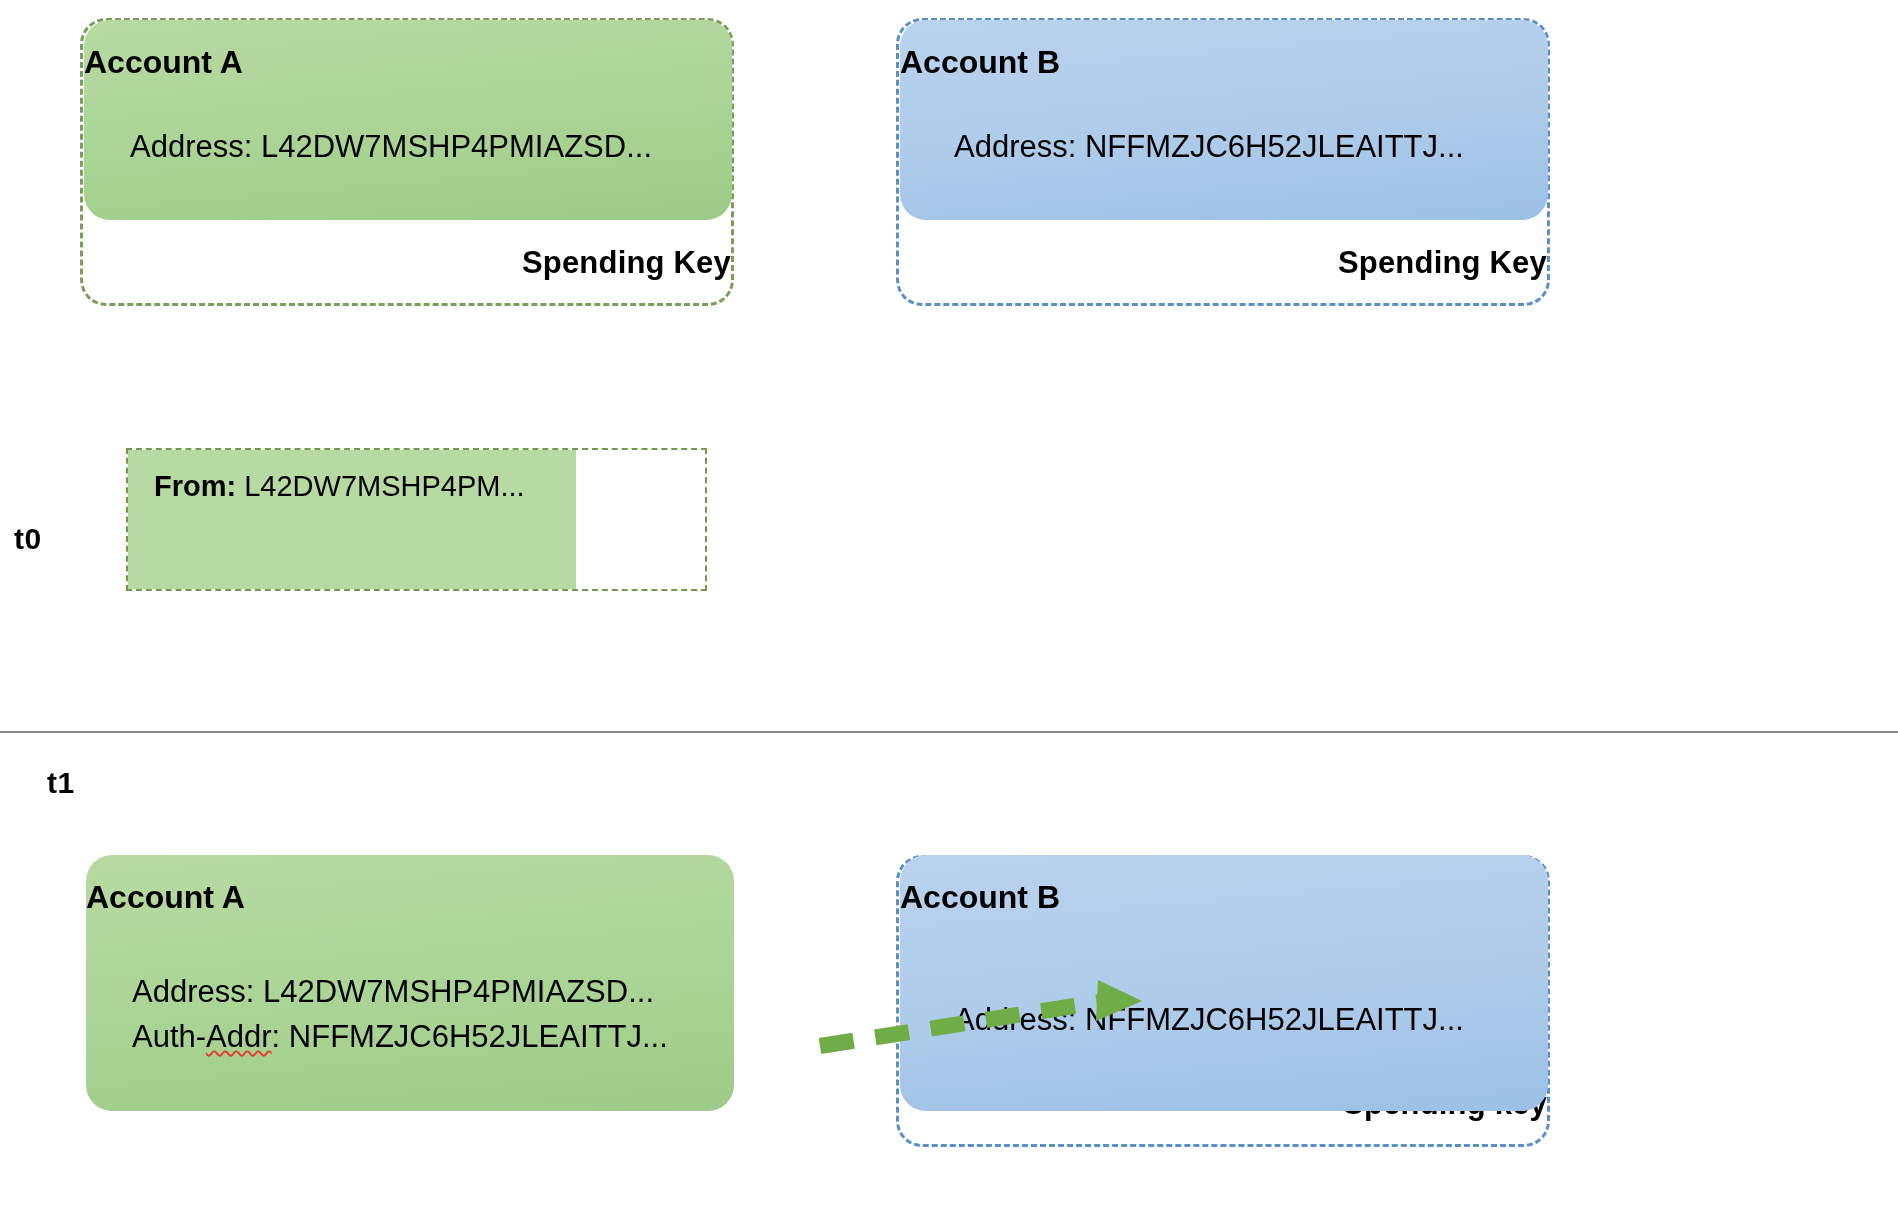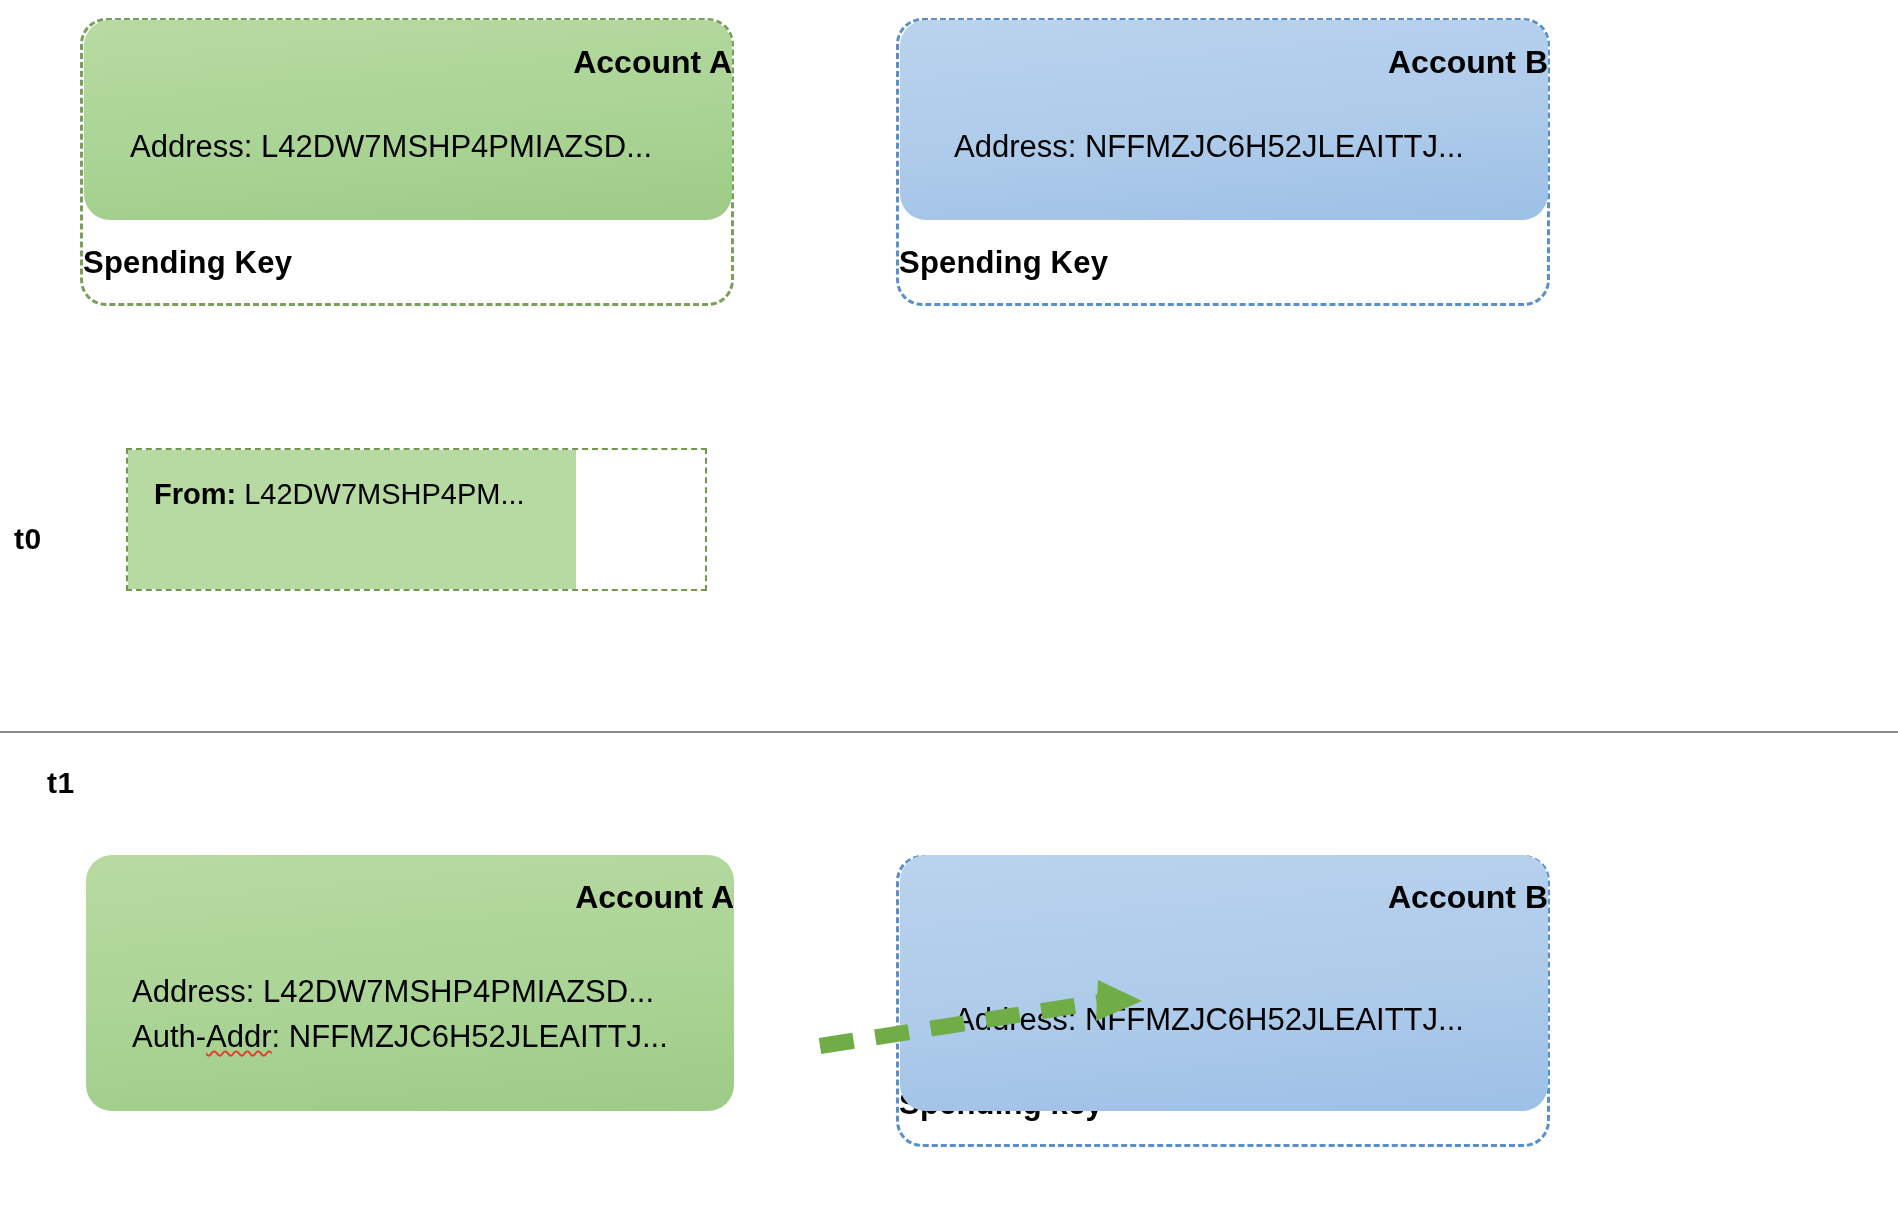--- a/index.html
+++ b/index.html
@@ -32,21 +32,21 @@
     background: transparent;
   }
   .keybox.green { border: 3px dashed #79A05B; }
   .keybox.blue  { border: 3px dashed #5B8FCB; }
 
   .keybox .keylabel {
     position: absolute;
     left: 0;
     right: 0;
     bottom: 22px;
-    text-align: left;
+    text-align: right;
     font-size: 31px;
     font-weight: bold;
     letter-spacing: .2px;
     color: #000;
   }
 
   
   .card {
     position: absolute;
     box-sizing: border-box;
@@ -55,21 +55,21 @@
   .card.green {
     background: linear-gradient(175deg, #b8daa2 0%, #aad495 55%, #9ecb87 100%);
   }
   .card.blue {
     background: linear-gradient(175deg, #bad3ee 0%, #aecbea 55%, #9dc0e6 100%);
   }
   .card .card-title {
     position: absolute;
     left: 0; right: 0;
     top: 24px;
-    text-align: right;
+    text-align: left;
     font-size: 32px;
     font-weight: bold;
   }
   .card .card-lines {
     position: absolute;
     left: 46px;
     right: 20px;
     top: 104px;
     font-size: 31px;
     line-height: 1.46;
@@ -94,21 +94,21 @@
     border: 2px dashed #6f9a4e;
     background: #ffffff;
   }
   .txn-body {
     position: absolute;
     left: 0;
     top: 0;
     bottom: 0;
     background: #b7d9a2;
     box-sizing: border-box;
-    padding: 24px 0 0 26px;
+    padding: 16px 0 0 26px;
   }
   .txn-row {
     font-size: 29px;
     line-height: 1.4;
     white-space: nowrap;
   }
   .txn-row b { font-weight: bold; }
   .txn-sig {
     position: absolute;
     top: 0; bottom: 0;

